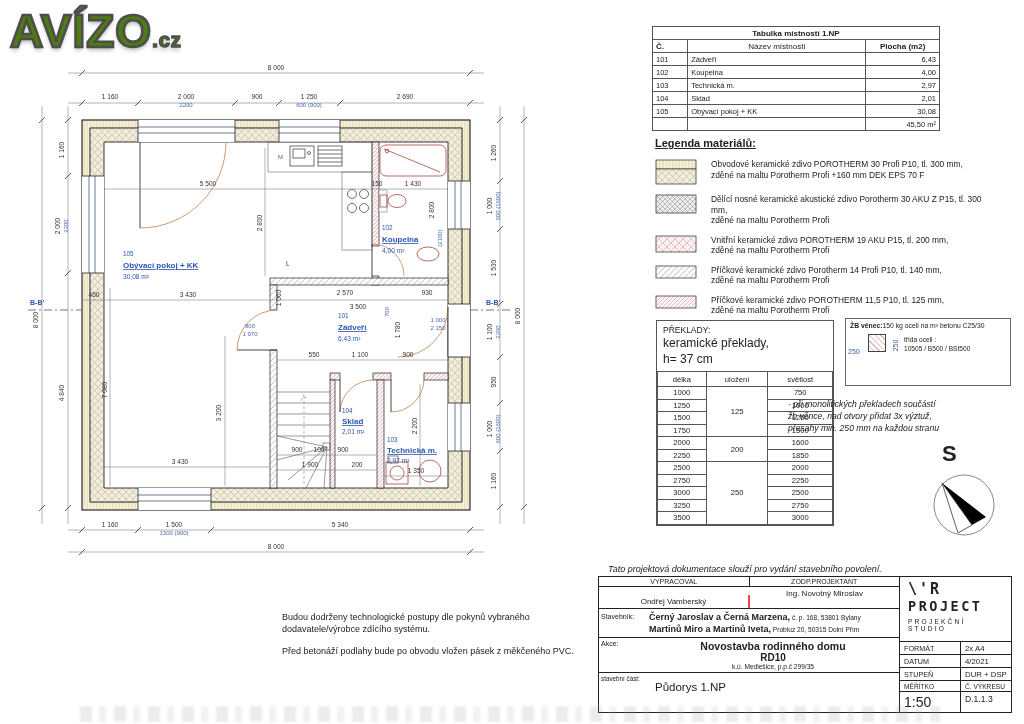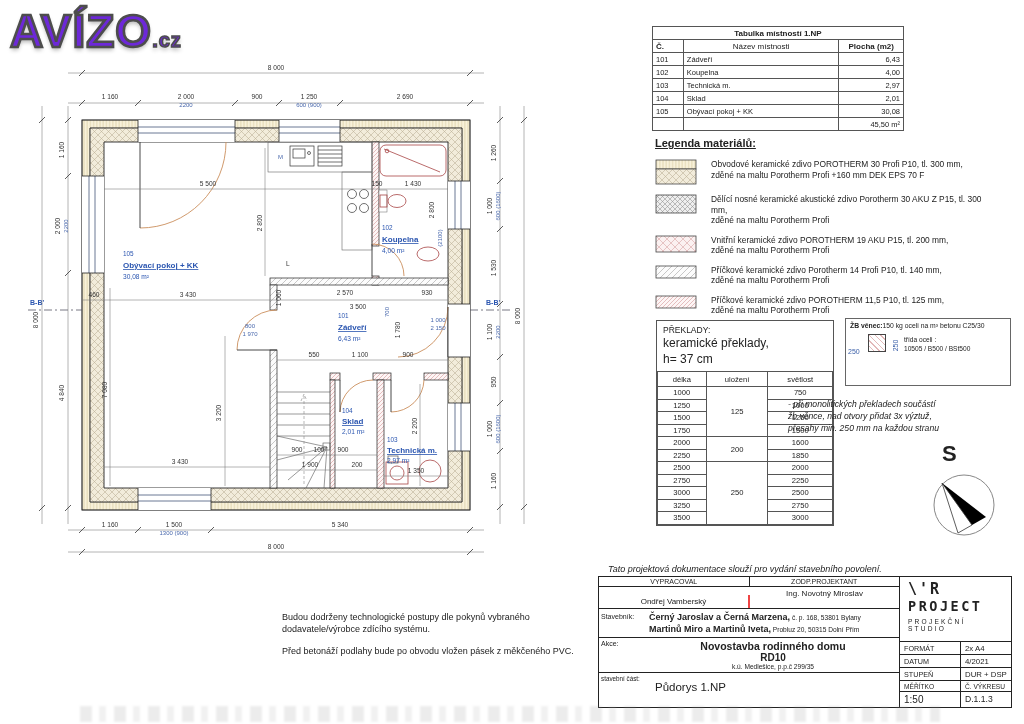--- a/index.html
+++ b/index.html
@@ -1,23 +1,23 @@
 <!DOCTYPE html>
 <html><head>
 <meta charset="utf-8">
 <style>
   html,body{margin:0;padding:0;background:#fff;}
   body{width:1024px;height:724px;position:relative;font-family:"Liberation Sans",sans-serif;color:#222;overflow:hidden;}
   .abs{position:absolute;}
   
-  .avizo{left:10px;top:4px;font-weight:900;font-size:46px;letter-spacing:1px;color:#6d28d9;
+  .avizo{left:10px;top:4px;font-weight:900;font-size:46px;letter-spacing:1px;color:#4d7c0f;
     -webkit-text-stroke:2.6px #4d4d4d;text-shadow:0 3px 4px rgba(0,0,0,.30);}
   .avizo .cz{font-size:20px;-webkit-text-stroke:1.6px #4d4d4d;}
   
-  .rtable{left:652px;top:26px;width:252px;border-collapse:collapse;font-size:7.5px;}
+  .rtable{left:652px;top:26px;width:288px;border-collapse:collapse;font-size:7.5px;}
   .rtable td,.rtable th{border:1px solid #555;padding:1px 3px;height:10px;}
   .rtable th{font-weight:bold;text-align:center;font-size:8px;}
   .rtable .c{width:24px;text-align:left;}
   .rtable .n{width:150px;text-align:left;font-weight:normal;}
   .rtable .p{width:58px;text-align:right;}
   
   .legend{left:655px;top:137px;width:340px;}
   .legend h3{margin:0 0 10px 0;font-size:11px;text-decoration:underline;}
   .litem{display:flex;align-items:flex-start;margin-bottom:9px;}
   .lsw{flex:0 0 42px;margin-right:14px;}
@@ -79,21 +79,21 @@
   .vr4{font-size:6.6px;letter-spacing:2.2px;}
   .kv{display:flex;border-bottom:1px solid #222;}
   .kv>div{padding:1.5px 4px;font-size:7.2px;}
   .kv .k{flex:0 0 52px;border-right:1px solid #222;}
   .kv .v{flex:1;font-size:7.8px;}
   .kv2{display:flex;}
   .kv2>div{padding:1.5px 4px;}
   .kv2 .k{flex:0 0 52px;border-right:1px solid #222;font-size:6.6px;}
   .kv2 .v{flex:1;font-size:6.6px;}
   .kv3{display:flex;}
-  .kv3 .k{flex:0 0 52px;border-right:1px solid #222;font-size:10px;padding:2px 4px;}
+  .kv3 .k{flex:0 0 52px;border-right:1px solid #222;font-size:14px;padding:2px 4px;}
   .kv3 .v{flex:1;font-size:8.6px;padding:2px 4px;}
   .bline{border-bottom:1px solid #222;}
   
   .cutoff{left:80px;top:706px;width:860px;height:16px;opacity:.18;filter:blur(1px);
     background:repeating-linear-gradient(90deg,#9a9a9a 0 12px,transparent 12px 19px,#b5b5b5 19px 26px,transparent 26px 34px);}
   
   text{font-family:"Liberation Sans",sans-serif;}
   .dim{font-size:6.6px;fill:#333;}
   .dimb{font-size:6px;fill:#4a69ad;}
   .rnum{font-size:6.4px;fill:#2a55b0;}

